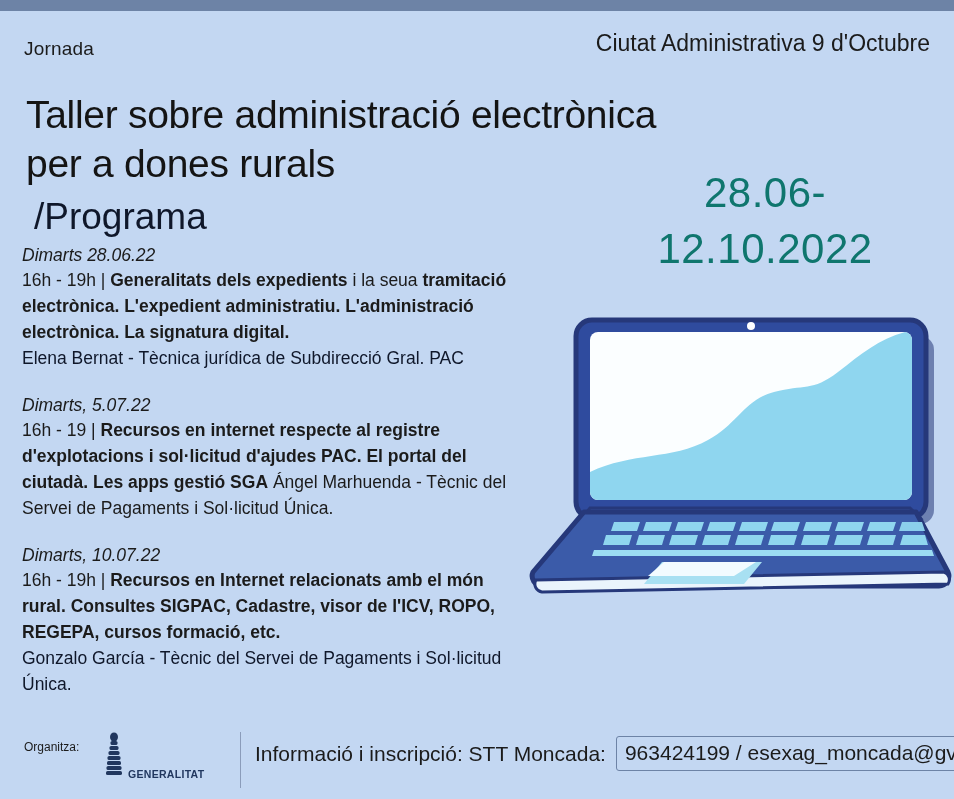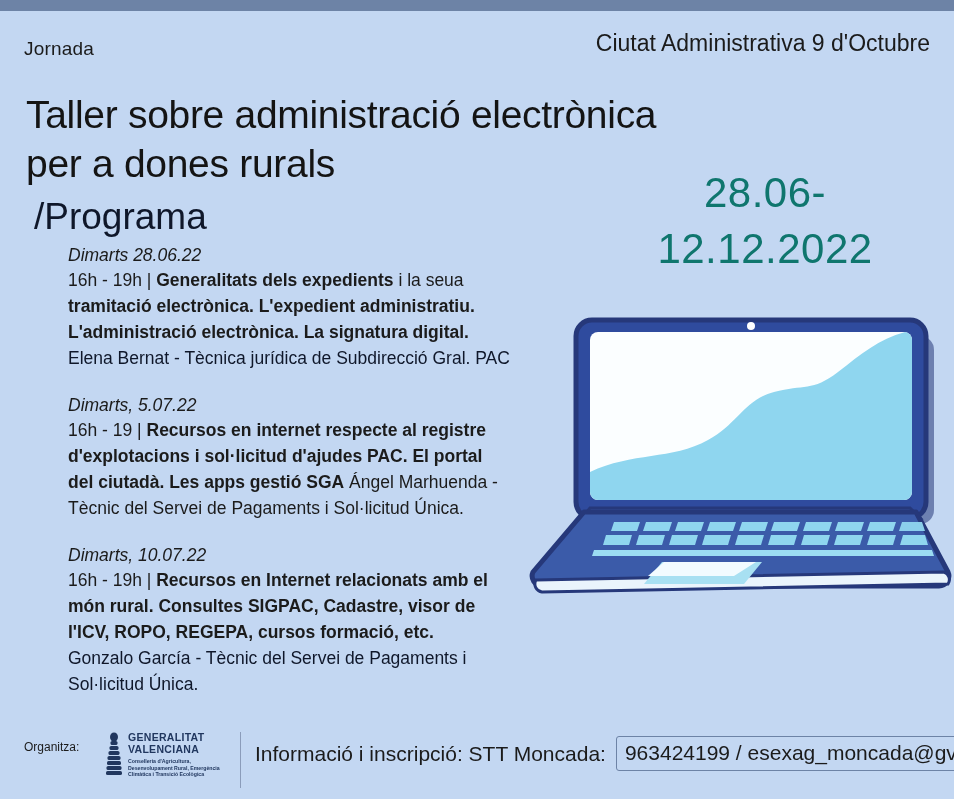--- a/index.html
+++ b/index.html
@@ -108,21 +108,20 @@
     color: #0f172a;
   }
   .program {
     position: absolute;
     left: 22px;
     top: 243px;
     width: 490px;
   }
   .block {
     margin-bottom: 22px;
-    margin-left: 46px;
   }
   .block-date {
     font-style: italic;
     font-size: 17.5px;
     line-height: 24px;
     color: #1b1b1b;
   }
   .block-body {
     font-size: 17.5px;
     line-height: 26px;
@@ -173,20 +172,21 @@
   }
   .gva-text {
     padding-top: 2px;
   }
   .gva-name {
     font-size: 10.5px;
     font-weight: bold;
     line-height: 11.5px;
     letter-spacing: .3px;
     color: #21375f;
+    margin-top: 37px;
   }
   .gva-dept {
     font-size: 5.2px;
     font-weight: bold;
     line-height: 6.6px;
     letter-spacing: 0px;
     color: #21375f;
     margin-top: 3px;
   }
   .logo-divider {
@@ -235,21 +235,21 @@
     <div class="venue-name">Ciutat Administrativa 9 d'Octubre</div>
   </div>
 
   <div class="title">
     <span>Taller sobre administració electrònica</span><br>
     <span>per a dones rurals</span>
   </div>
 
   <div class="date">
     <span>28.06-</span><br>
-    <span>12.12.2022</span>
+    <span>12.10.2022</span>
   </div>
 
   <div class="programa-head">/Programa</div>
 
   <div class="program">
 
     <div class="block">
       <div class="block-date">Dimarts 28.06.22</div>
       <div class="block-body"><span>16h - 19h | </span><b>Generalitats dels expedients</b><span> i la seua</span> <b>tramitació electrònica. L'expedient administratiu. L'administració electrònica. La signatura digital.</b></div>
       <div class="block-speaker">Elena Bernat - Tècnica jurídica de Subdirecció Gral. PAC</div>

